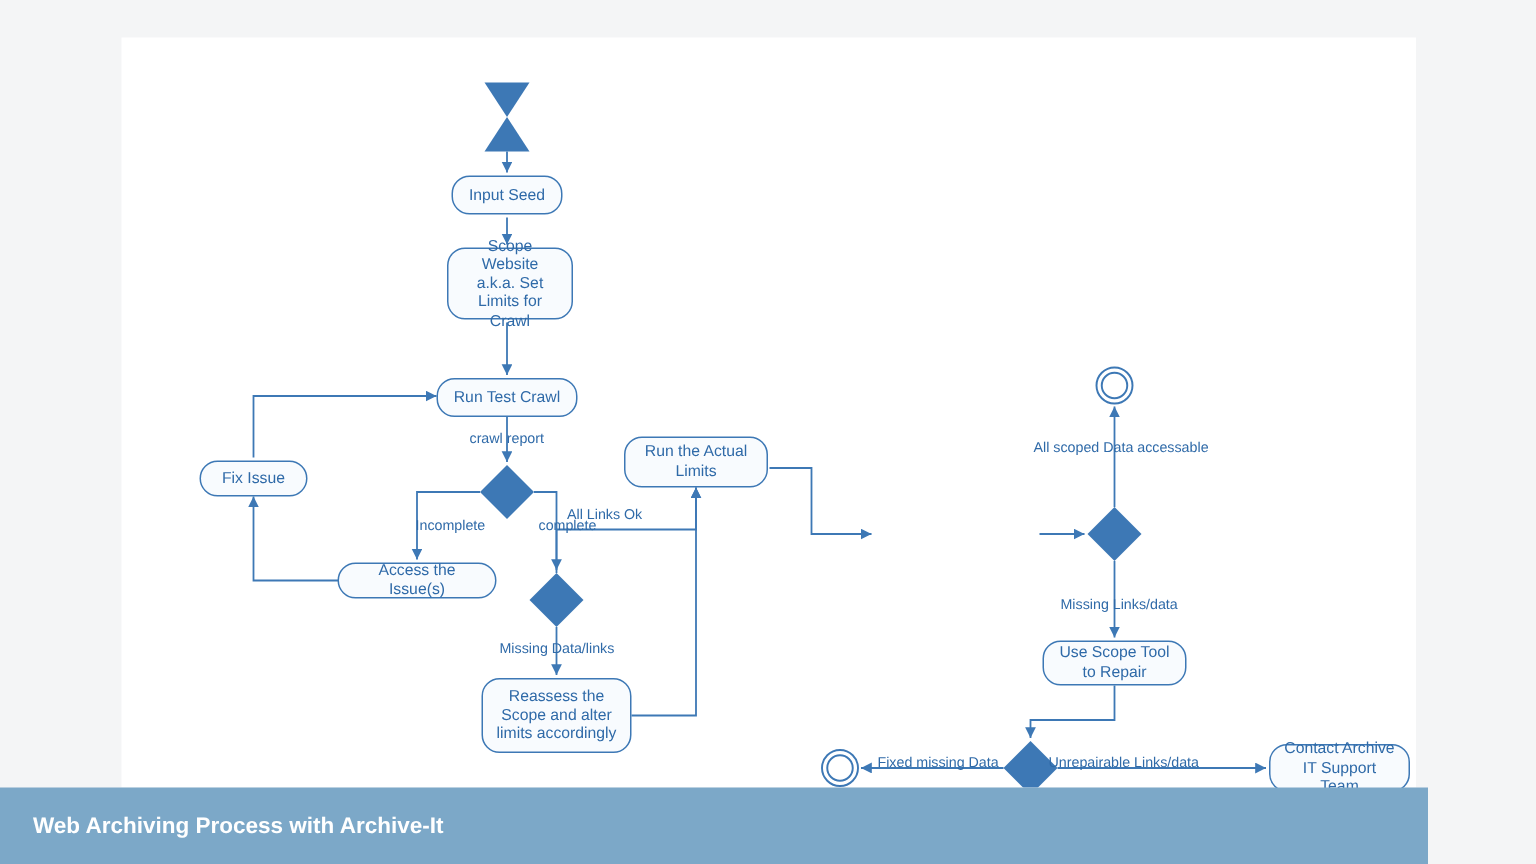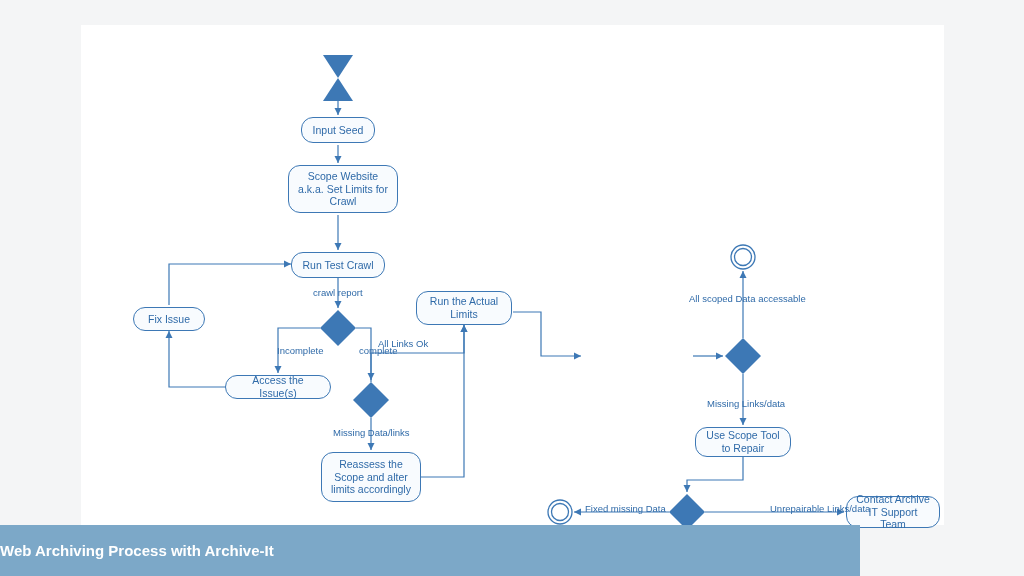--- a/index.html
+++ b/index.html
@@ -1,20 +1,20 @@
 <!DOCTYPE html>
 <html><head>
 <meta charset="utf-8">
 <style>
   html,body{margin:0;padding:0;width:1024px;height:576px;font-family:Arial,Helvetica,sans-serif;background:#f4f5f6;overflow:hidden}
   .canvas{position:absolute;left:81px;top:25px;width:863px;height:500px;background:#fff}
   svg{position:absolute;left:0;top:0}
   .node{position:absolute;border:1px solid #3d78b5;border-radius:12px;background:#f8fbfe;color:#2f6aa8;font-size:10.5px;line-height:1.2;display:flex;align-items:center;justify-content:center;text-align:center;padding:0 8px;box-sizing:border-box}
   .lbl{position:absolute;color:#2f6aa8;font-size:9.5px;white-space:nowrap}
-  .footer{position:absolute;left:0;top:525px;width:860px;height:51px;background:#7ca8c8;color:#fff;display:flex;align-items:center;font-weight:bold;font-size:15px;box-sizing:border-box}
+  .footer{position:absolute;left:0;top:525px;width:952px;height:51px;background:#7ca8c8;color:#fff;display:flex;align-items:center;padding-left:22px;font-weight:bold;font-size:15px;box-sizing:border-box}
 </style>
 </head>
 <body>
 
 <div class="canvas">
 
   <svg width="863" height="500">
     <defs>
       <marker id="ah" markerWidth="8" markerHeight="8" refX="6" refY="3" orient="auto">
         <path d="M0,0 L6,3 L0,6 Z" fill="#3d78b5"></path>
@@ -70,36 +70,36 @@
 
       <path d="M662,432 L662,455 L606,455 L606,467" marker-end="url(#ah)"></path>
 
       <line x1="588" y1="487" x2="493" y2="487" marker-end="url(#ah)"></line>
 
       <line x1="624" y1="487" x2="763" y2="487" marker-end="url(#ah)"></line>
     </g>
   </svg>
 
   <div class="node" style="left:220px;top:92px;width:74px;height:26px">Input Seed</div>
-  <div class="node" style="left:207px;top:140px;width:110px;height:48px">Scope Website a.k.a. Set Limits for Crawl</div>
+  <div class="node" style="left:217px;top:140px;width:84px;height:48px">Scope Website a.k.a. Set Limits for Crawl</div>
   <div class="node" style="left:210px;top:227px;width:94px;height:26px">Run Test Crawl</div>
   <div class="node" style="left:52px;top:282px;width:72px;height:24px">Fix Issue</div>
   <div class="node" style="left:144px;top:350px;width:106px;height:24px">Access the Issue(s)</div>
   <div class="node" style="left:240px;top:427px;width:100px;height:50px">Reassess the Scope and alter limits accordingly</div>
   <div class="node" style="left:335px;top:266px;width:96px;height:34px">Run the Actual Limits</div>
   <div class="node" style="left:614px;top:402px;width:96px;height:30px">Use Scope Tool to Repair</div>
   <div class="node" style="left:765px;top:471px;width:94px;height:32px">Contact Archive IT Support Team</div>
 
   <div class="lbl" style="left:232px;top:262px">crawl report</div>
   <div class="lbl" style="left:196px;top:320px">Incomplete</div>
   <div class="lbl" style="left:278px;top:320px">complete</div>
   <div class="lbl" style="left:297px;top:313px">All Links Ok</div>
   <div class="lbl" style="left:252px;top:402px">Missing Data/links</div>
   <div class="lbl" style="left:608px;top:268px">All scoped Data accessable</div>
   <div class="lbl" style="left:626px;top:373px">Missing Links/data</div>
   <div class="lbl" style="left:504px;top:478px">Fixed missing Data</div>
-  <div class="lbl" style="left:689px;top:478px">Unrepairable Links/data</div>
+  <div class="lbl" style="left:618px;top:478px">Unrepairable Links/data</div>
 
 </div>
 
 <div class="footer">
   <span>Web Archiving Process with Archive-It</span>
 </div>
 
 </body></html>

